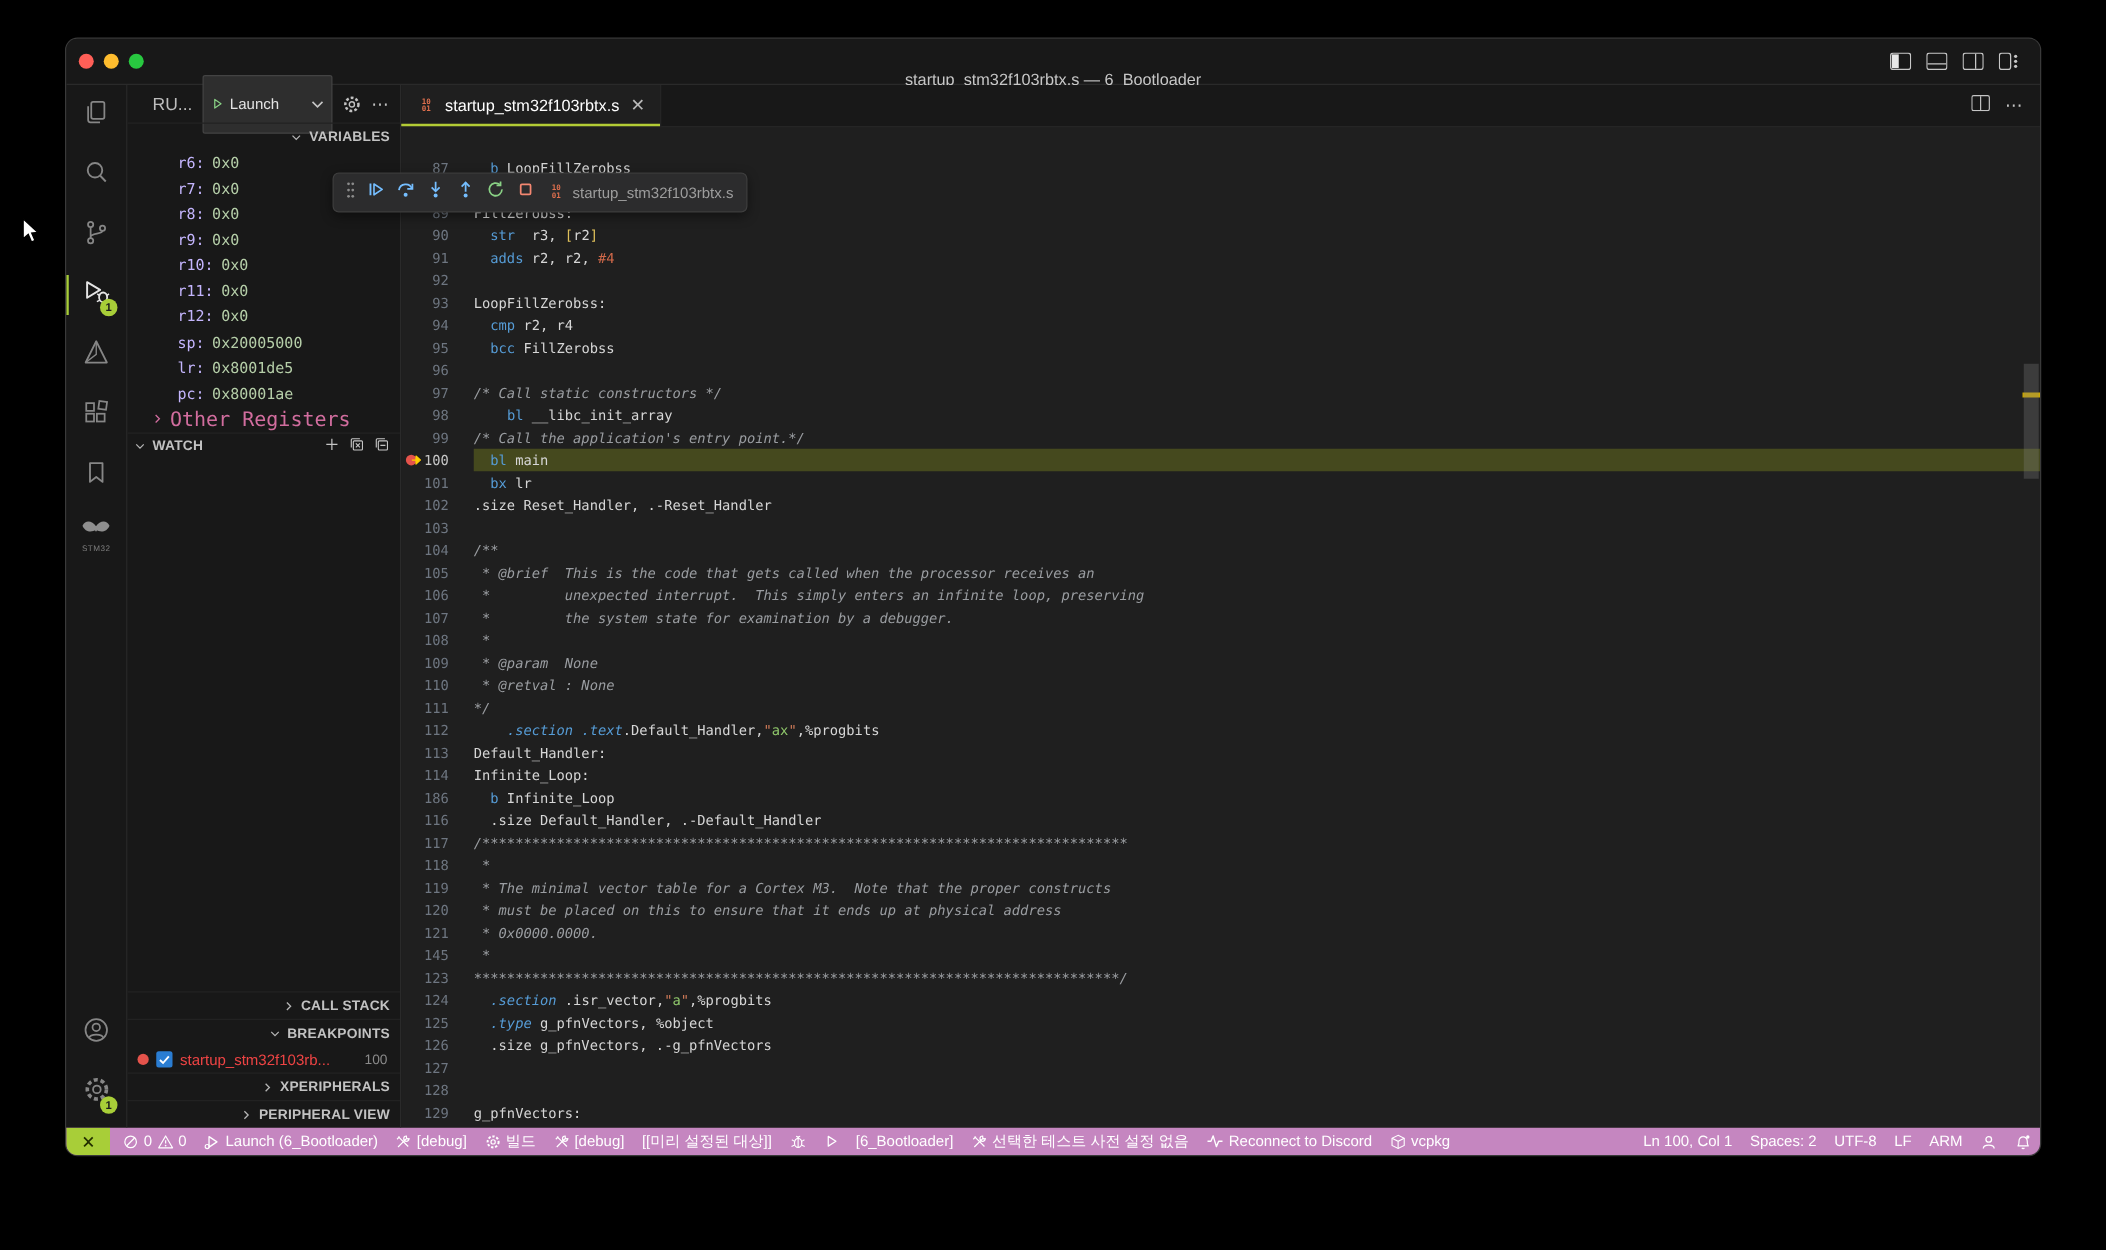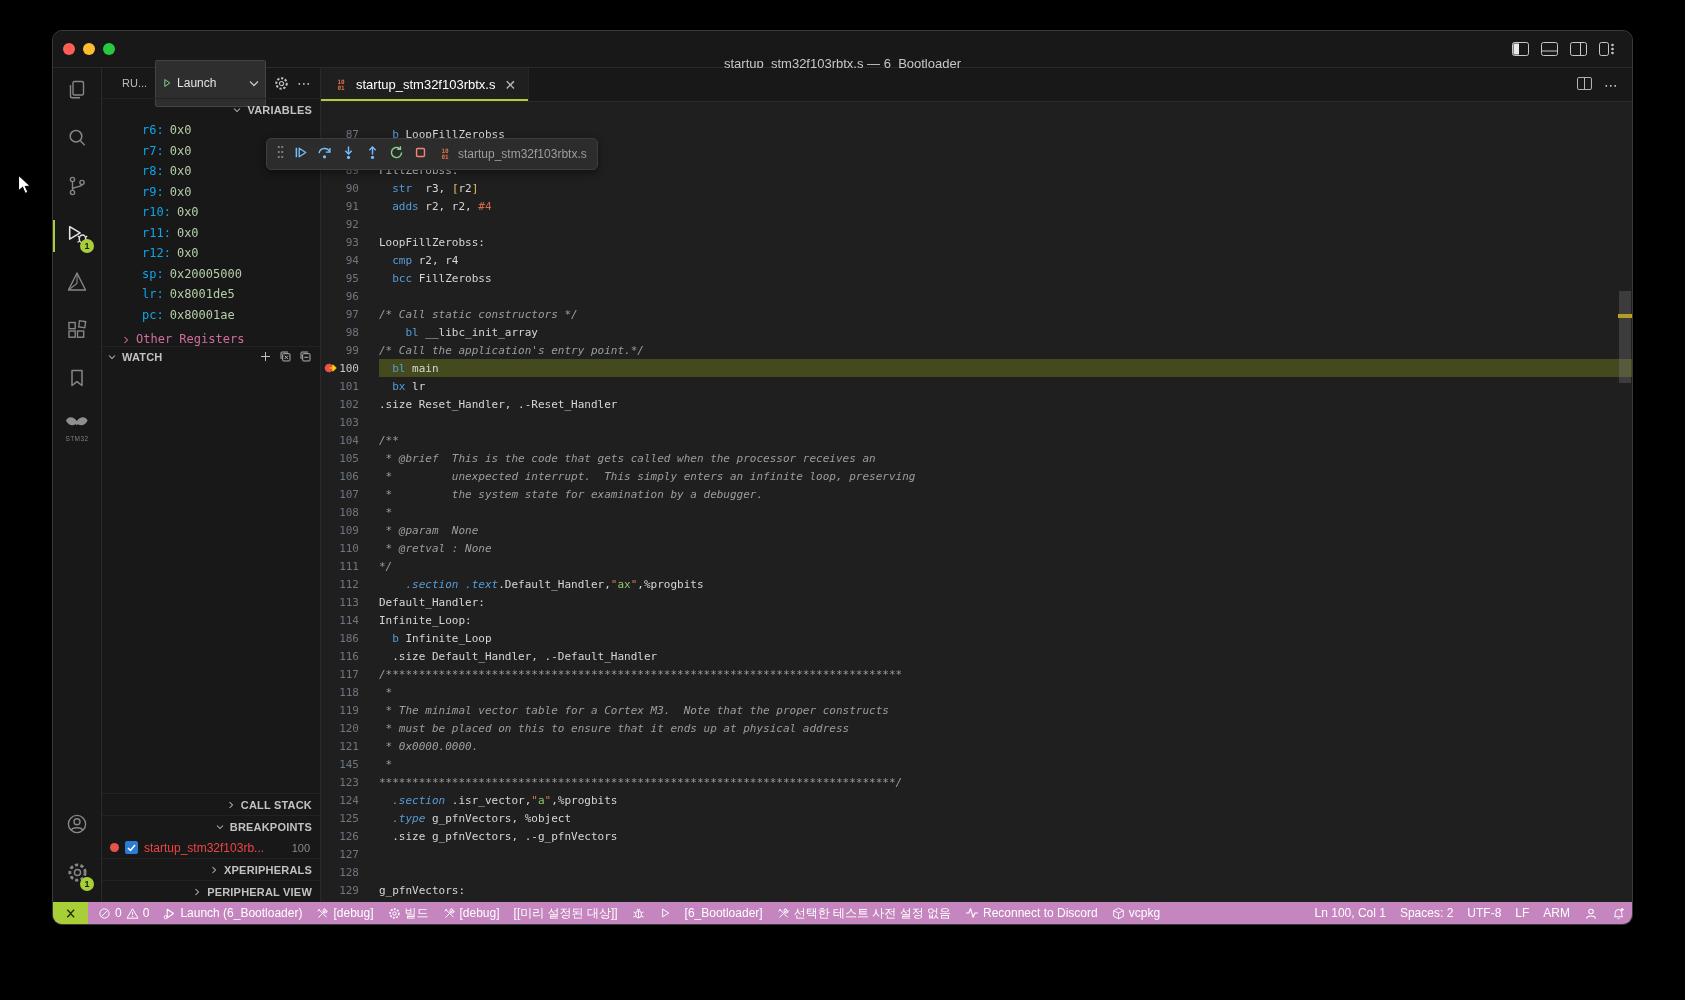--- a/index.html
+++ b/index.html
@@ -22,34 +22,34 @@
   .ab-bottom{display:flex;flex-direction:column;margin-bottom:4px;}
   .ab-item{position:relative;height:48px;display:flex;flex-direction:column;align-items:center;justify-content:center;color:#868686;cursor:pointer;}
   .ab-item.active{color:#e4e4e4;}
   .ab-item.active::before{content:"";position:absolute;left:0;top:8px;bottom:8px;width:2px;background:#a8ce38;}
   .ab-item .ab-label{font-size:6.5px;color:#7e7e7e;margin-top:1px;letter-spacing:.4px;}
   .ab-badge{position:absolute;right:7px;bottom:7px;min-width:14px;height:14px;border-radius:8px;background:#a8ce38;color:#1c1c1c;
             font-size:9px;font-weight:bold;display:flex;align-items:center;justify-content:center;}
   
   .sidebar{width:218px;background:#181818;border-right:1px solid #2a2a2a;display:flex;flex-direction:column;flex:0 0 auto;min-height:0;font-size:12px;color:#cccccc;}
   .sb-head{height:30px;display:flex;align-items:center;padding:0 8px 0 20px;gap:8px;flex:0 0 auto;}
-  .sb-title{color:#bdbdbd;font-size:11px;}
+  .sb-title{color:#bdbdbd;font-size:14px;}
   .launch{height:21px;background:#2e2e2e;border:1px solid #434343;border-radius:2px;display:flex;align-items:center;gap:5px;padding:12px 6px;flex:1;cursor:pointer;}
   .launch-label{color:#e4e4e4;font-size:12px;flex:1;}
   .sb-head-ico{color:#c2c2c2;display:flex;align-items:center;cursor:pointer;}
   .pane-head{height:21px;display:flex;align-items:center;gap:4px;padding:0 8px 0 4px;font-size:11px;font-weight:bold;color:#c2c2c2;
              border-top:1px solid #222;flex:0 0 auto;cursor:pointer;letter-spacing:.2px;justify-content:flex-end;}
   .pane-head:first-of-type{border-top:none;}
   .pane-actions{margin-left:auto;display:flex;gap:7px;align-items:center;color:#c5c5c5;}
   .chev{display:flex;color:#b5b5b5;}
   #register-list{flex:0 0 auto;}
   .reg-row{height:20.5px;display:flex;align-items:center;padding-left:40px;font-family:"DejaVu Sans Mono",monospace;font-size:12px;cursor:pointer;}
-  .reg-name{color:#0ea5e9;}
+  .reg-name{color:#c4b5fd;}
   .reg-val{color:#b5cea8;margin-left:6px;}
-  .other-regs{height:20.5px;display:flex;align-items:flex-end;gap:4px;padding-left:18px;font-family:"DejaVu Sans Mono",monospace;font-size:12px;color:#d16d9e;cursor:pointer;}
+  .other-regs{height:20.5px;display:flex;align-items:center;gap:4px;padding-left:18px;font-family:"DejaVu Sans Mono",monospace;font-size:16px;color:#d16d9e;cursor:pointer;}
   .watch-body{flex:1;min-height:0;}
   .bp-row{height:21px;display:flex;align-items:center;gap:6px;padding:0 10px 0 8px;flex:0 0 auto;cursor:pointer;}
   .bp-dot{width:9px;height:9px;border-radius:50%;background:#e5534b;flex:0 0 auto;}
   .bp-check{width:13px;height:13px;border-radius:2px;background:#2a7dd2;display:flex;align-items:center;justify-content:center;flex:0 0 auto;}
   .bp-label{color:#ef4444;font-size:12px;white-space:nowrap;overflow:hidden;flex:1;}
   .bp-line{color:#8a8a8a;font-size:11px;}
   
   .editorgroup{flex:1;display:flex;flex-direction:column;min-width:0;min-height:0;}
   .tabbar{height:33px;background:#181818;display:flex;align-items:stretch;border-bottom:1px solid #2a2a2a;flex:0 0 auto;position:relative;}
   .tab{background:#1f1f1f;display:flex;align-items:center;gap:7px;padding:0 10px 0 12px;position:relative;cursor:pointer;border-right:1px solid #252525;}

